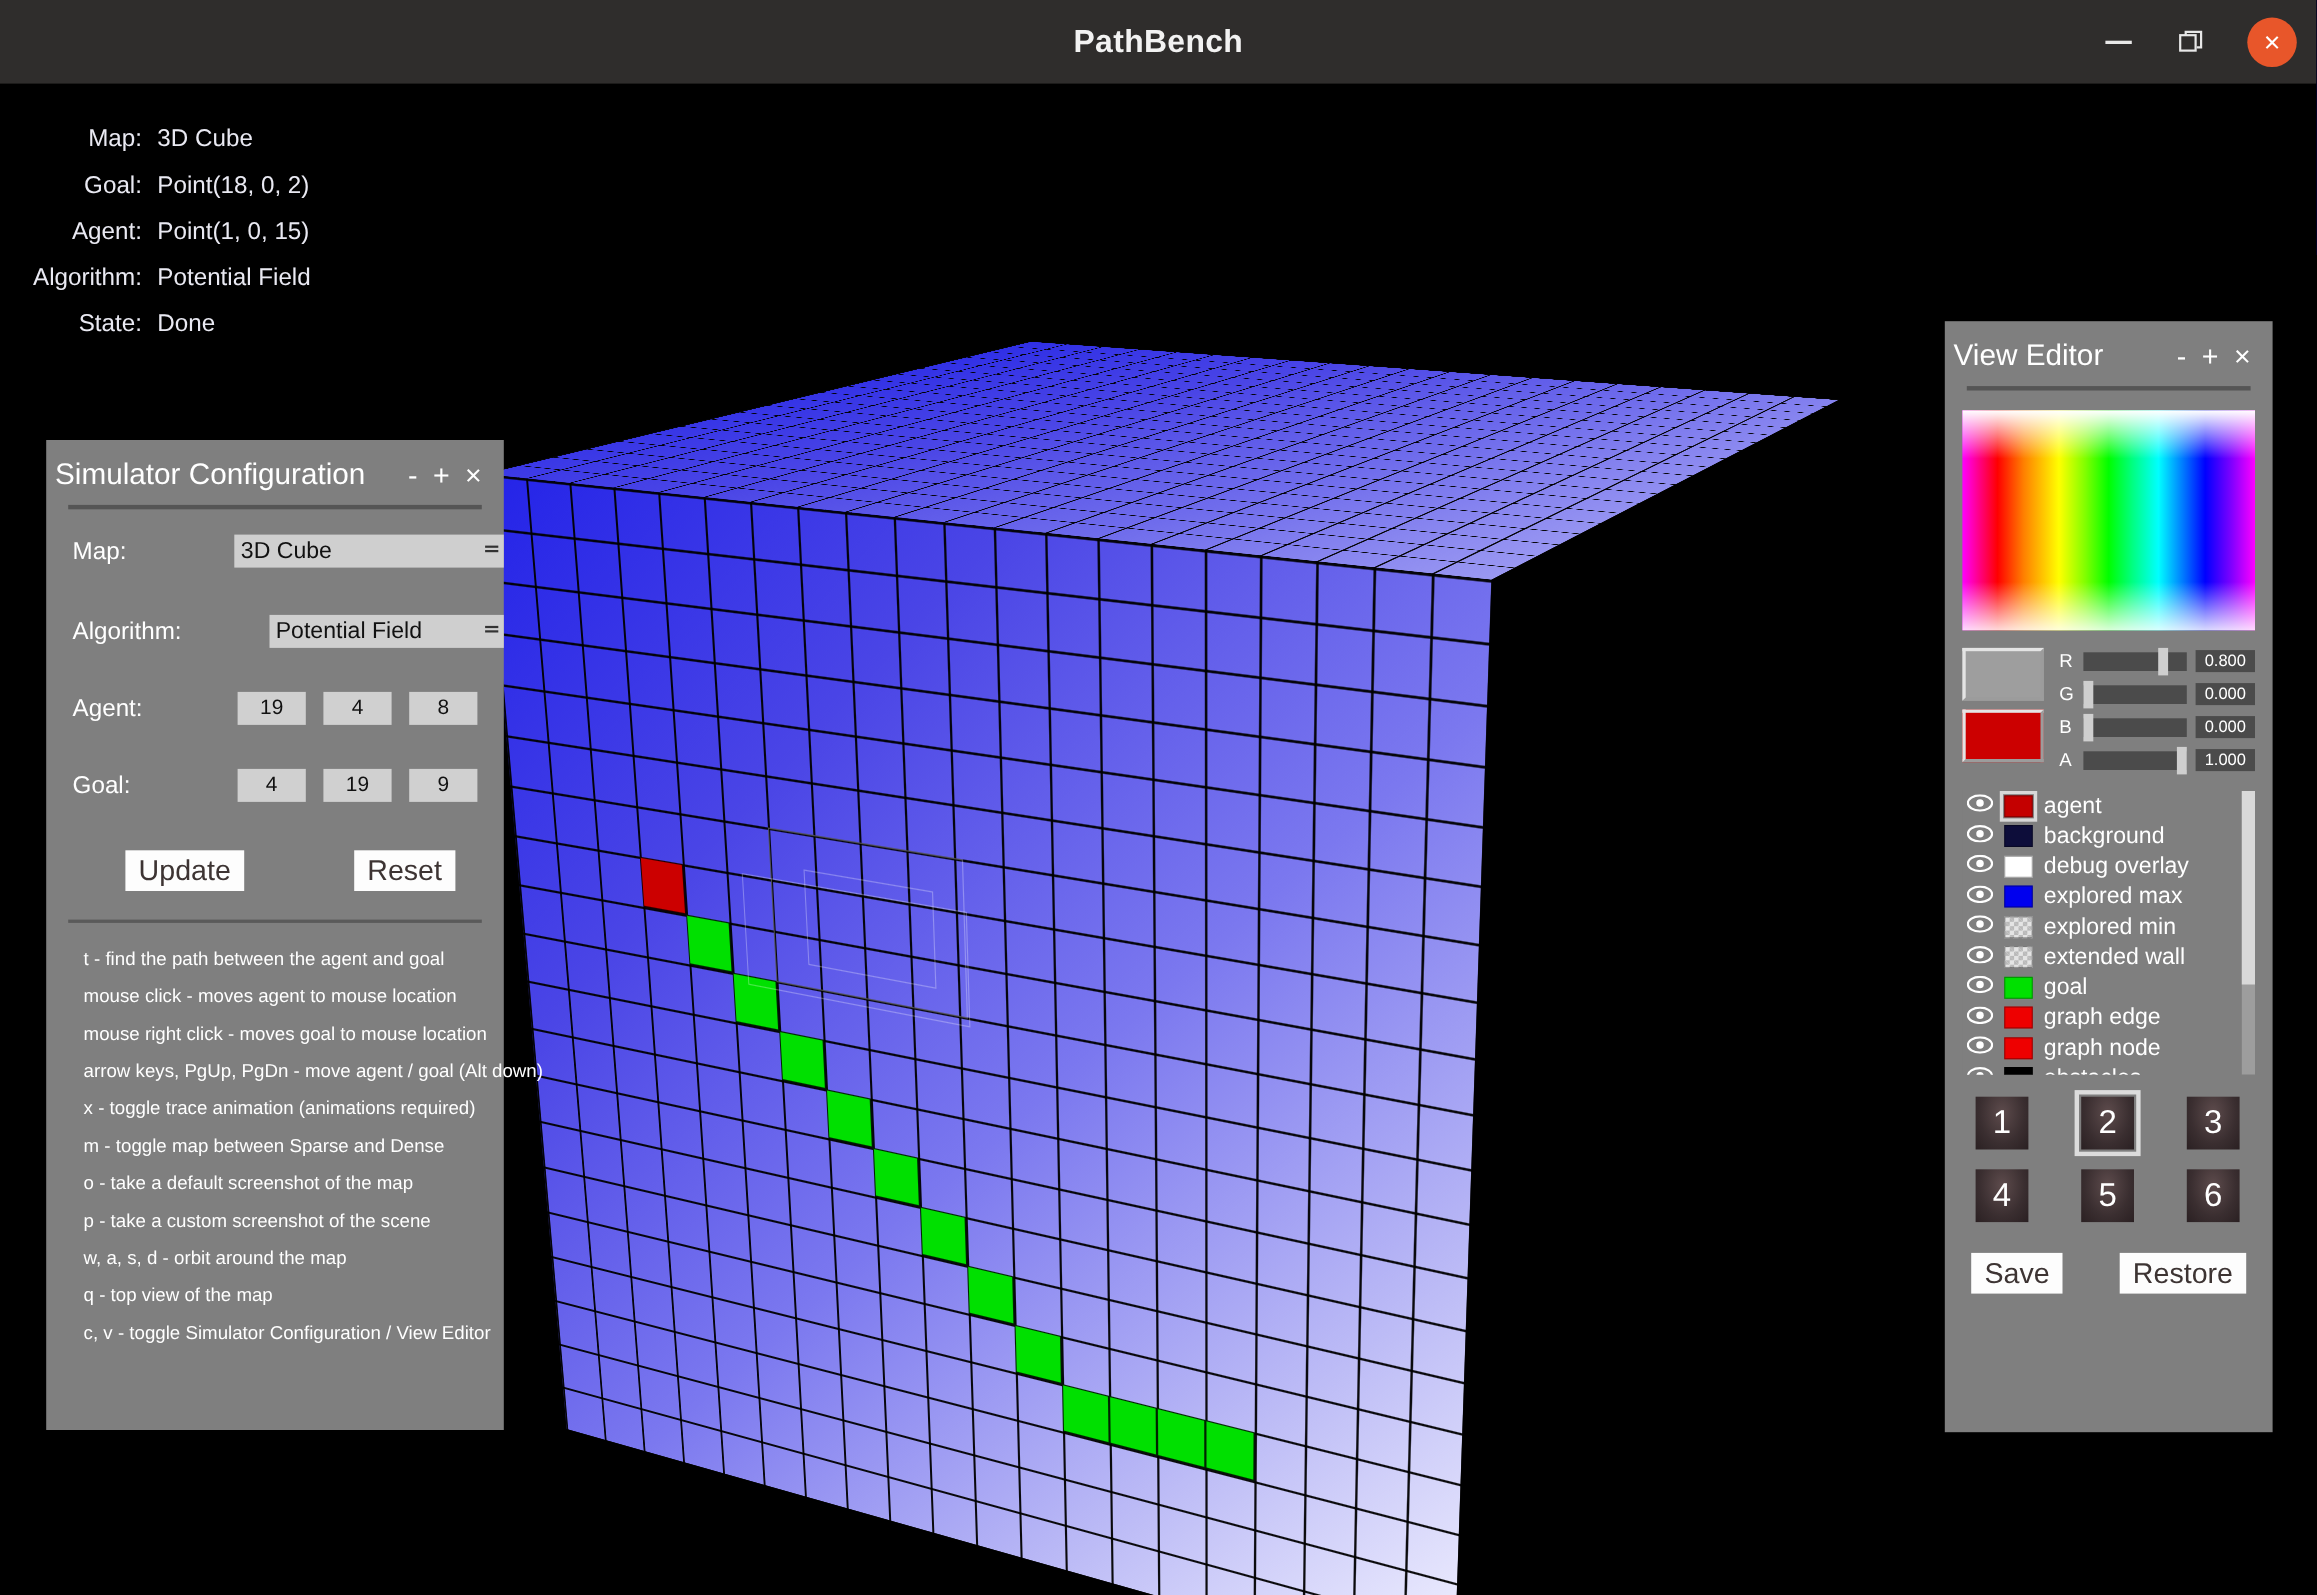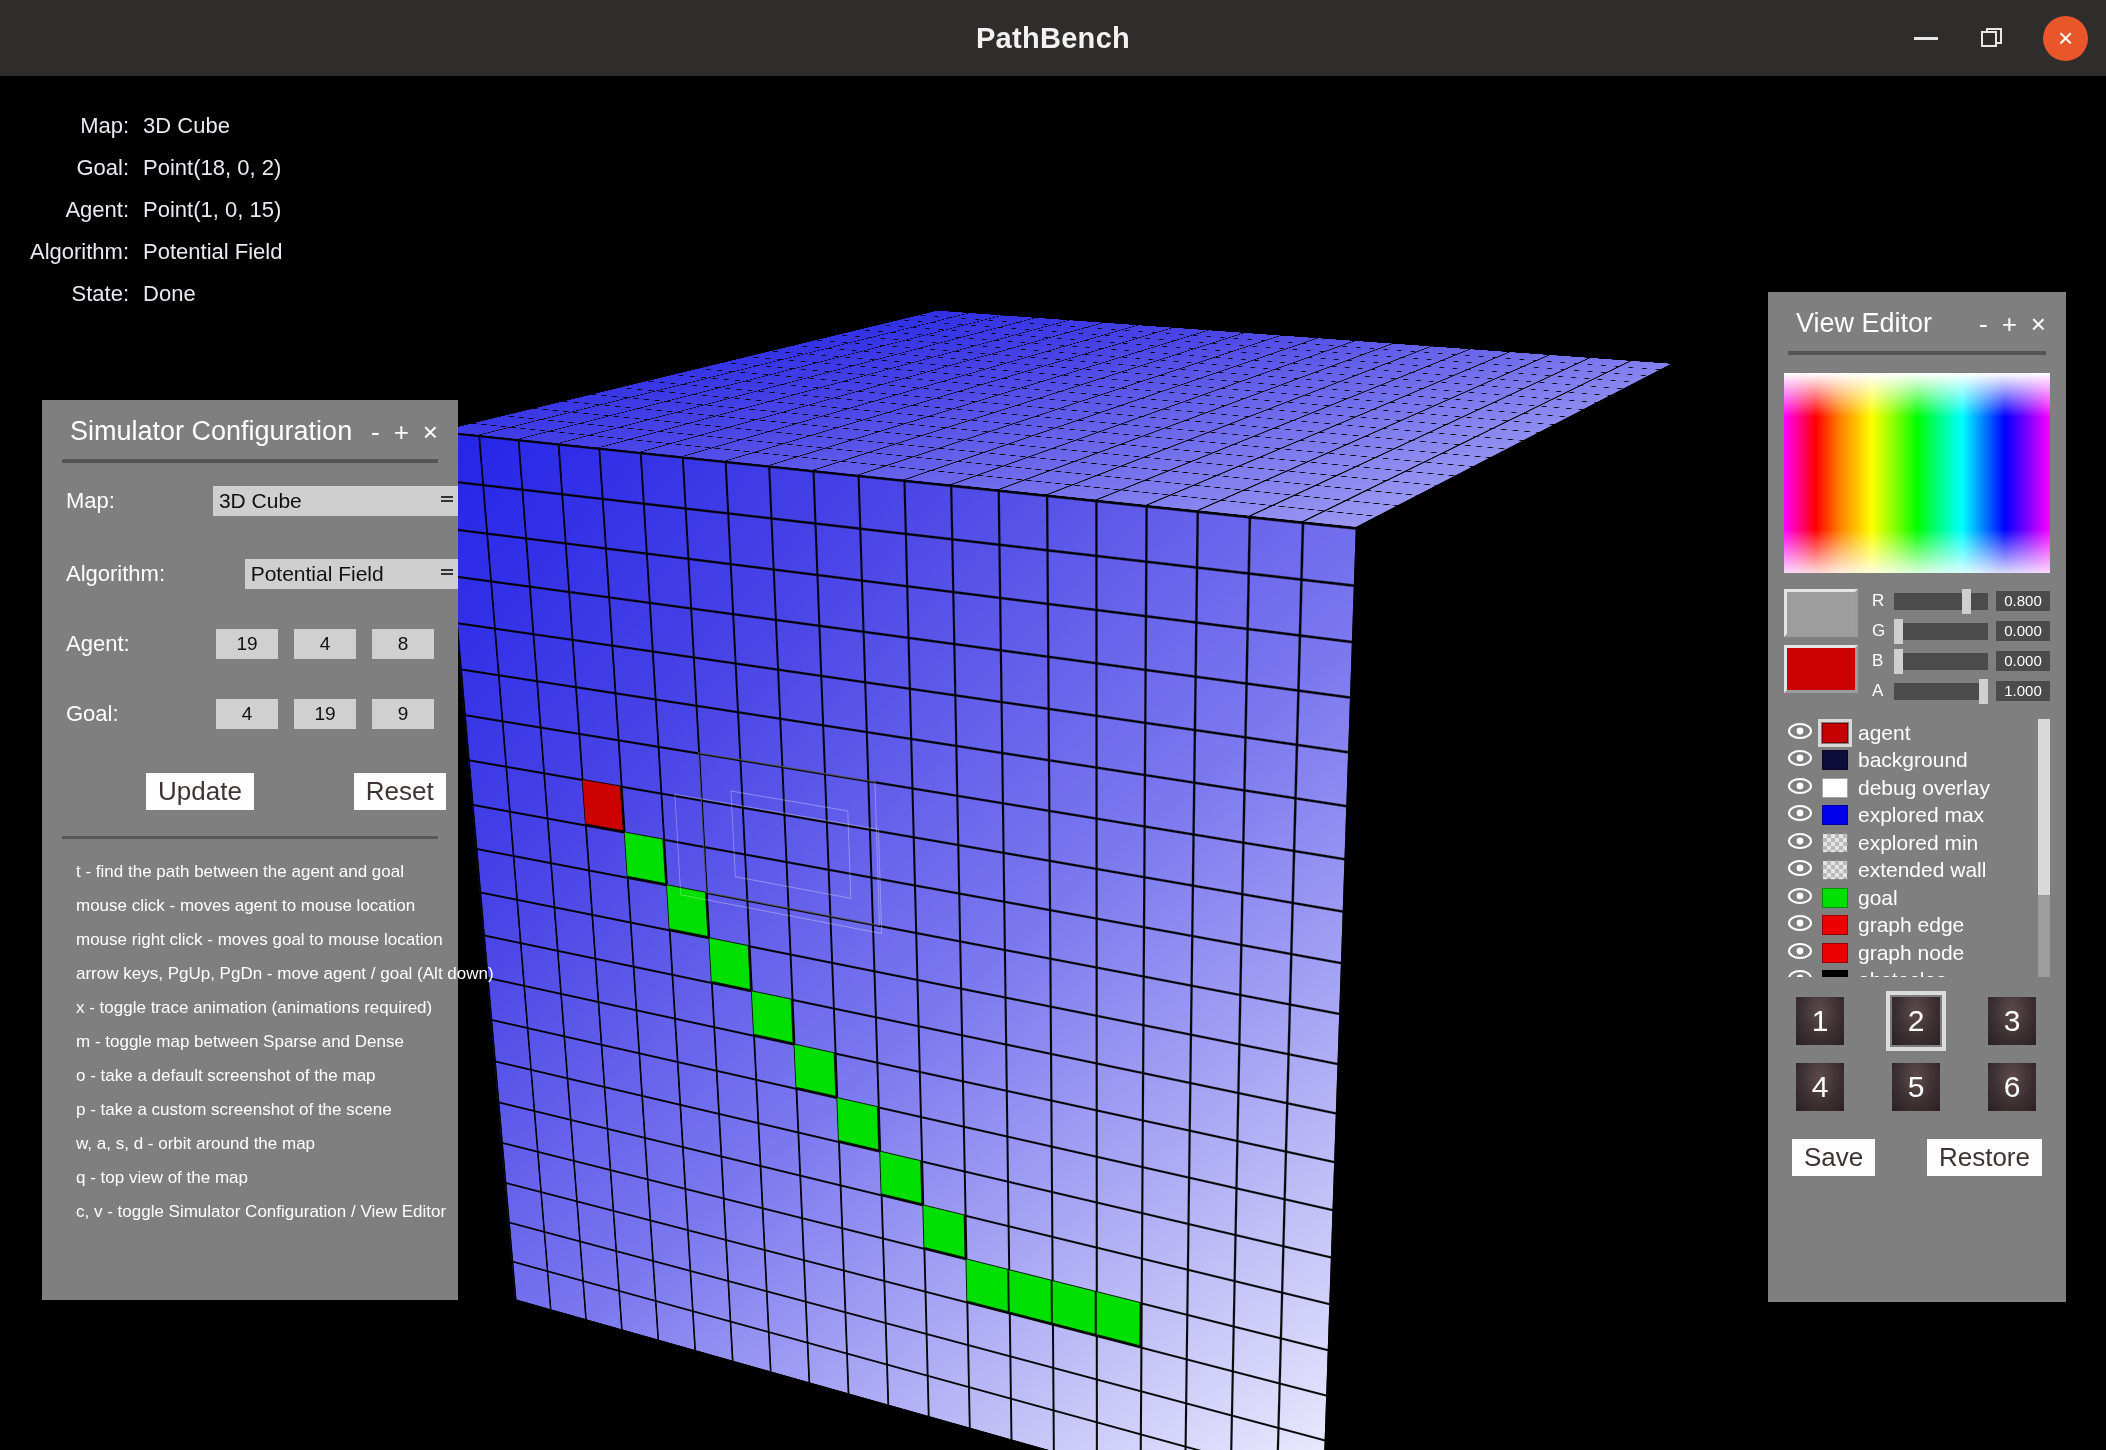--- a/index.html
+++ b/index.html
@@ -111,21 +111,21 @@
   }
 
   
   .panel {
     position: absolute;
     background: #7f7f7f;
     color: #ffffff;
   }
   .panel-head {
     display: flex; align-items: center;
-    padding: 16px 20px 8px 28px;
+    padding: 16px 20px 8px 8px;
   }
   .panel-head .ptitle { font-size: 27px; color: #fff; }
   .panel-head .pbtns {
     margin-left: auto; display: flex; gap: 14px; align-items: center;
     font-size: 26px; color: #fff;
   }
   .panel-head .pbtns span { cursor: pointer; line-height: 1; }
   .rule { height: 4px; background: #555555; margin: 4px 20px 0 20px; }
 
   
@@ -154,21 +154,21 @@
     box-shadow: 0 4px 0 #333;
   }
   .numrow { display: flex; align-items: center; height: 68px; padding-left: 24px; }
   .numrow .cfglabel { width: 150px; }
   .numfield {
     width: 62px; height: 30px; line-height: 30px;
     background: #d0d0d0; color: #111;
     font-size: 19px; text-align: center;
     margin-right: 16px;
   }
-  .btnrow { display: flex; gap: 100px; padding: 24px 0 0 72px; margin-left: 32px; }
+  .btnrow { display: flex; gap: 100px; padding: 24px 0 0 72px; }
   .wbtn {
     background: #fdfdfd; color: #3d3433;
     font-size: 26px;
     padding: 3px 12px;
     border: none; cursor: pointer;
     font-family: "Liberation Sans", sans-serif;
   }
   .helplist {
     margin: 26px 20px 0 20px;
     border-top: 3px solid #5a5a5a;

